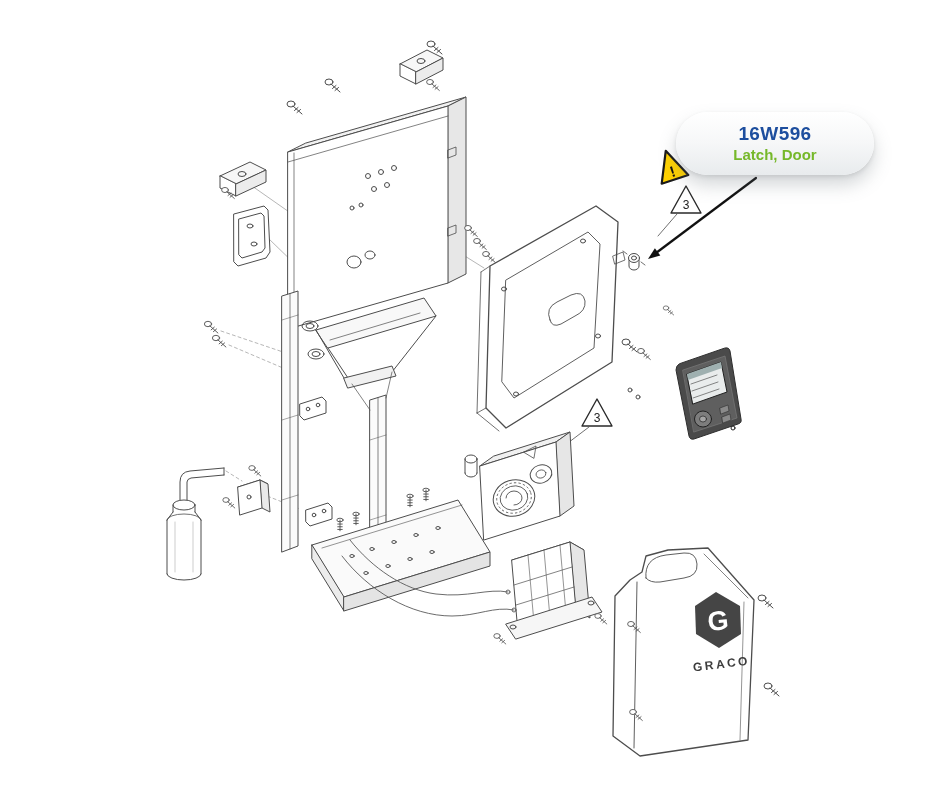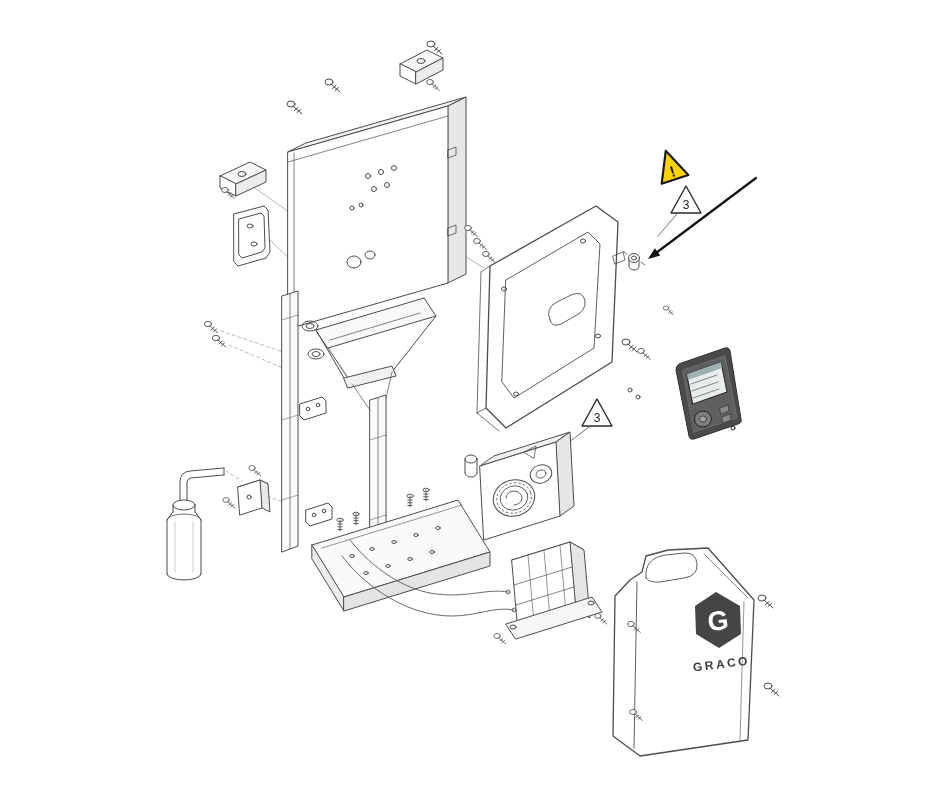--- a/index.html
+++ b/index.html
@@ -318,14 +318,18 @@
     </g>
 
     <g>
       <line x1="756" y1="178" x2="656" y2="253" stroke="#111111" stroke-width="2.2"></line>
       <polygon points="648,259 660.3,255.4 654.9,248.2" fill="#111111" stroke="none"></polygon>
     </g>
 
   </g>
 </svg>
 
-
+<div class="callout">
+  <div class="callout-number">16W596</div>
+  <div class="callout-name">Latch, Door</div>
 </div>
 
+</div>
+
 </body></html>

